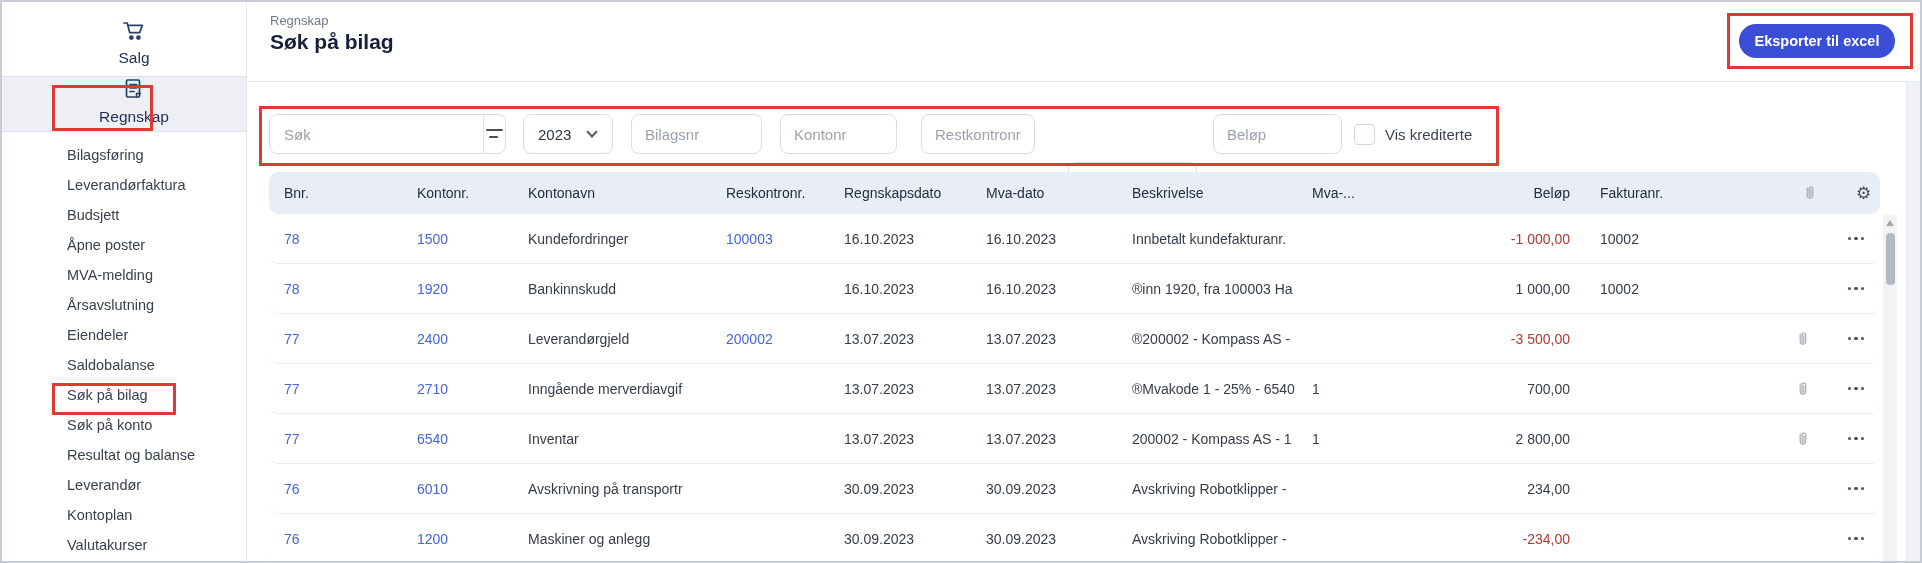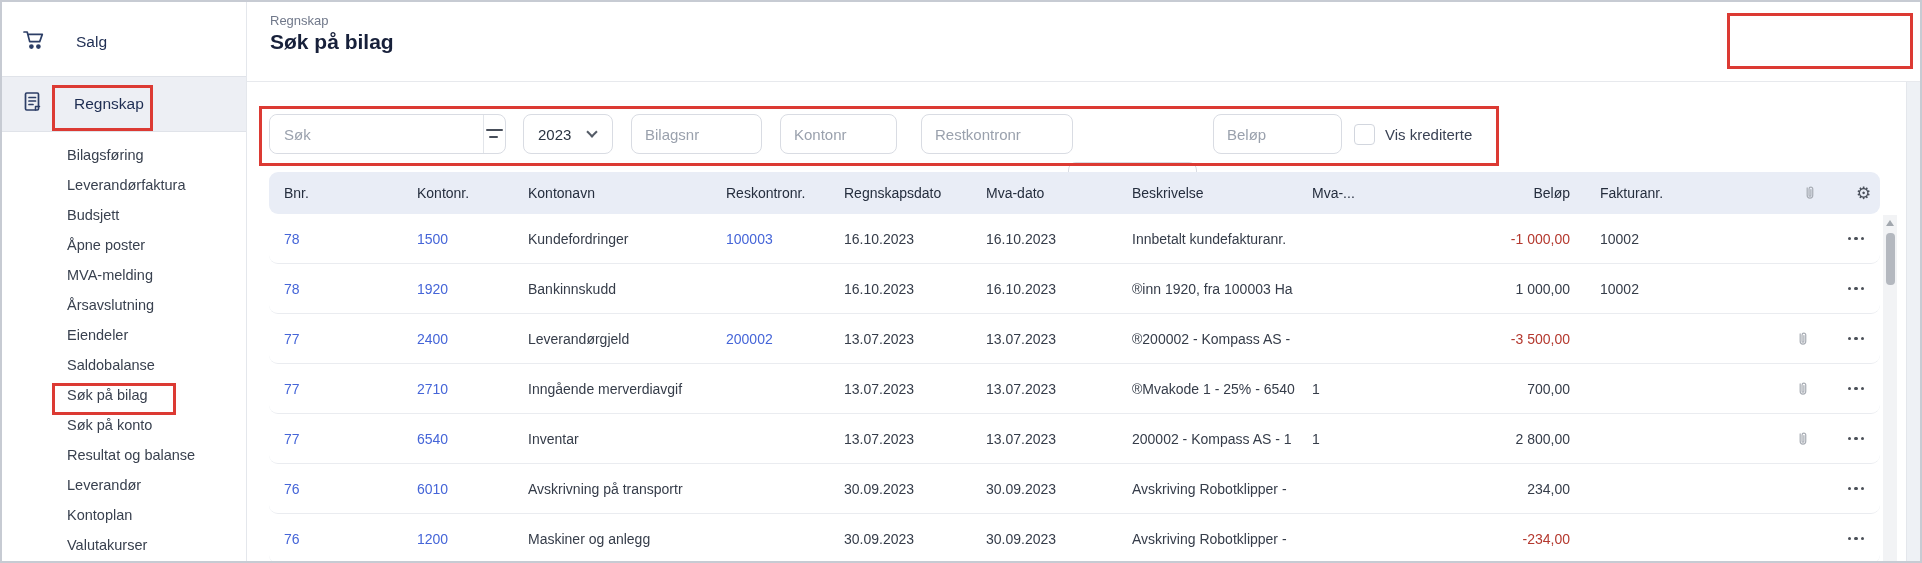--- a/index.html
+++ b/index.html
@@ -5,22 +5,22 @@
   * { margin:0; padding:0; box-sizing:border-box; }
   html,body { background:#ffffff; }
   body { font-family:"Liberation Sans", sans-serif; }
 
   .frame { position:relative; width:1922px; height:563px; background:#fff;
            border:2px solid #c7cbd3; overflow:hidden; }
 
   
   .sidebar { position:absolute; left:0; top:0; width:245px; height:100%;
              background:#fff; border-right:1px solid #e4e7ec; }
-  .side-item { display:flex; align-items:center; gap:28px; padding-left:20px;
-               height:44px; color:#1e2d52; font-size:15.5px; cursor:pointer; }
+  .side-item { display:flex; align-items:center; gap:3px; padding-left:20px;
+               height:44px; color:#1e2d52; font-size:15.5px; cursor:pointer;flex-direction:column; }
   .side-item.salg { margin-top:18px; }
   .side-item.active-band { position:absolute; left:0; top:74px; width:100%; height:56px;
                background:#edeff4; border-top:1px solid #e0e3e9; border-bottom:1px solid #e0e3e9; }
   .side-item .lbl { position:relative; padding:0 2px; }
   .submenu { position:absolute; left:0; top:138px; width:100%; }
   .sub-item { height:30px; line-height:30px; padding-left:65px; font-size:14.5px;
               color:#39414f; cursor:pointer; white-space:nowrap; }
 
   
   .anno { position:absolute; border:3px solid #dc3a33; pointer-events:none; z-index:50; }
@@ -49,21 +49,21 @@
   .filter-ic::after  { content:""; position:absolute; left:3px; top:8.5px; width:9px; height:2.4px;
                        background:#474e5a; border-radius:2px; }
   .year-select { left:521px; width:90px; display:flex; align-items:center; cursor:pointer;
                  padding-left:14px; color:#2b3442; }
   .chev { width:8px; height:8px; border-left:2px solid #545b66; border-bottom:2px solid #545b66;
           transform:rotate(-45deg); margin-left:17px; margin-top:-4px; }
   .f-input { padding-left:13px; color:#2b3442; outline:none; font-family:"Liberation Sans",sans-serif; }
   .f-input::placeholder { color:#9aa1ad; }
   .in-bilagsnr    { left:629px;  width:131px; }
   .in-kontonr     { left:778px;  width:117px; }
-  .in-restkontro  { left:919px;  width:152px; }
+  .in-restkontro  { left:919px;  width:114px; }
   .in-fakturanr   { left:1066px; width:129px;margin-top:48px; }
   .in-belop       { left:1211px; width:129px; }
   .checkbox { position:absolute; left:1352px; top:122px; width:21px; height:21px;
               border:1.5px solid #d2d6de; border-radius:4px; background:#fff; cursor:pointer; }
   .checkbox-label { position:absolute; left:1383px; top:124px; font-size:15px; color:#3a4254; }
 
   
   .table { position:absolute; left:267px; top:170px; width:1611px; }
   .thead, .trow { display:grid;
      grid-template-columns:133px 111px 198px 118px 142px 146px 180px 118px 170px 187px 60px 48px;border-radius:9px; }
@@ -150,20 +150,21 @@
   </div>
   </nav>
 
   <div class="anno" style="left:50px; top:83px; width:101px; height:46px;"></div>
   <div class="anno" style="left:50px; top:381px; width:124px; height:32px;"></div>
 
   <div class="breadcrumb">Regnskap</div>
   <div class="page-title">Søk på bilag</div>
   <div class="header-divider"></div>
 
+  <button class="export-btn">Eksporter til excel</button>
   <div class="anno" style="left:1725px; top:11px; width:186px; height:56px;"></div>
 
   <div class="ctrl search-wrap">
     <input type="text" placeholder="Søk" style="">
     <div class="filter-seg">
       <div class="filter-ic"></div>
     </div>
   </div>
 
   <div class="ctrl year-select">

